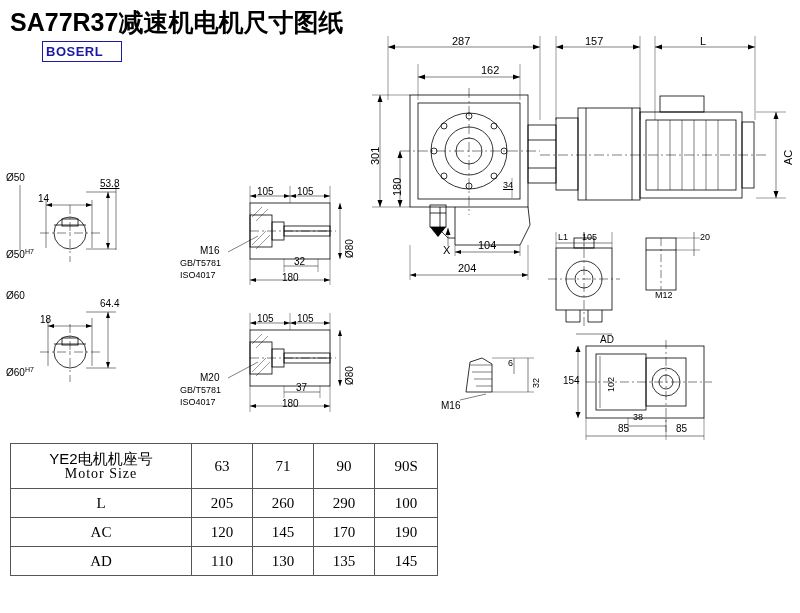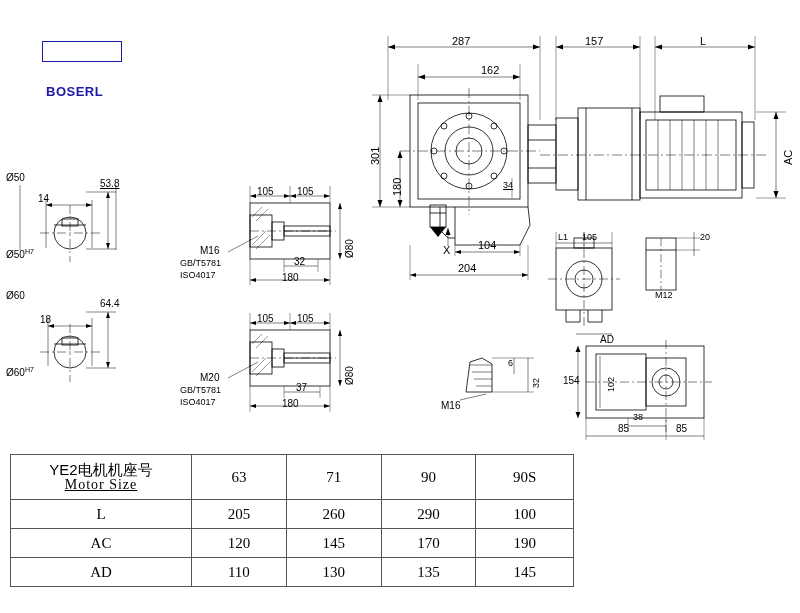--- a/index.html
+++ b/index.html
@@ -16,42 +16,41 @@
     position:absolute;left:10px;top:6px;
     font-family:"Liberation Sans", sans-serif;
     font-weight:bold;font-size:25px;letter-spacing:0px;
     white-space:nowrap;
   }
   .brand{
     position:absolute;left:46px;top:44px;
     font-family:"Liberation Sans", sans-serif;
     font-weight:bold;font-size:13px;color:#1a1aa8;
     letter-spacing:0.5px;
-    margin-top:40px;
   }
   .brand-box{
     position:absolute;left:42px;top:41px;width:78px;height:19px;
     border:1px solid #1a1aa8;
   }
   svg{position:absolute;left:0;top:0;}
   .lbl{
     position:absolute;
     font-family:"Liberation Sans", sans-serif;
     font-size:10px;
     white-space:nowrap;
     line-height:11px;
   }
   .lbl.sm{font-size:9px;}
   .vert{
     transform-origin:left top;
     transform:rotate(-90deg);
   }
   
   .spec-table{
-    position:absolute;left:10px;top:454px;width:564px;
+    position:absolute;left:10px;top:443px;width:428px;
     border-collapse:collapse;
     font-family:"Liberation Serif", serif;
     font-size:15px;
   }
   .spec-table td{
     border:1px solid #555;
     text-align:center;
     height:28px;
     padding:0 2px;
   }
@@ -63,33 +62,33 @@
   .spec-table td.head-cell .cn{
     font-family:"Liberation Sans", sans-serif;
     font-size:15px;
     display:block;
   }
   .spec-table td.head-cell .en{
     font-family:"Liberation Serif", serif;
     font-size:14px;
     display:block;
     letter-spacing:1px;
-    text-decoration:underline;
   }
   .spec-table td.rowhead{
     font-family:"Liberation Serif", serif;
     font-size:15px;
   }
   .spec-table tr.head-row td{height:44px;}
 </style>
 </head>
 <body>
 
 <div id="stage">
 
+  <div class="title">SA77R37减速机电机尺寸图纸</div>
   <div class="brand-box"></div>
   <div class="brand">BOSERL</div>
 
   <svg width="800" height="613" viewBox="0 0 800 613">
     <g stroke="#000" fill="none" stroke-width="0.8">
 
       <line x1="20" y1="185" x2="20" y2="250" stroke-width="0.5"></line>
       <line x1="116" y1="185" x2="116" y2="250" stroke-width="0.5"></line>
 
       <line x1="46" y1="205" x2="92" y2="205" stroke-width="0.5"></line>

